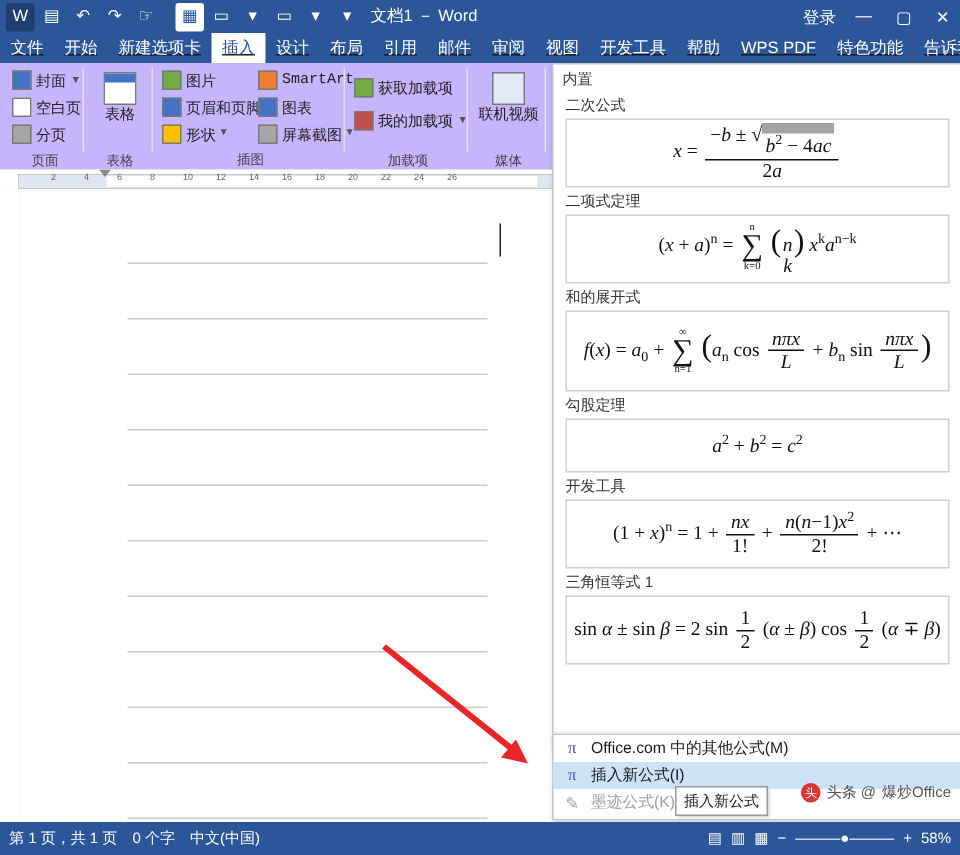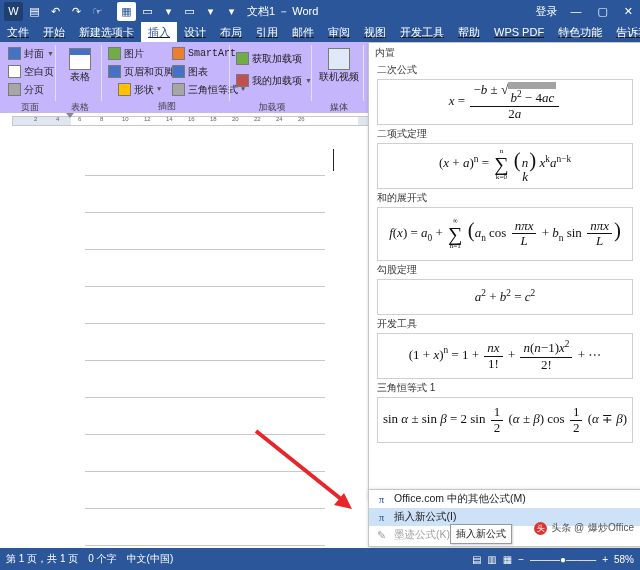--- a/index.html
+++ b/index.html
@@ -261,36 +261,36 @@
 
     <div class="rgroup" style="left:104px;width:126px;font-family:Liberation Mono, monospace;">
       <div class="smallitem" style="position:absolute;left:2px;top:3px;">
         <span class="ic ic-sq ic-green"></span>
         <span>图片</span>
       </div>
       <div class="smallitem" style="position:absolute;left:2px;top:21px;">
         <span class="ic ic-sq ic-blue"></span>
         <span>页眉和页脚</span>
       </div>
-      <div class="smallitem" style="position:absolute;left:12px;top:39px;">
+      <div class="smallitem" style="position:absolute;left:2px;top:39px;">
         <span class="ic ic-sq ic-yellow"></span>
         <span>形状</span>
         <span class="caret">▼</span>
       </div>
       <div class="smallitem" style="position:absolute;left:66px;top:3px;">
         <span class="ic ic-sq ic-orange"></span>
         <span>SmartArt</span>
       </div>
       <div class="smallitem" style="position:absolute;left:66px;top:21px;">
         <span class="ic ic-sq ic-blue"></span>
         <span>图表</span>
       </div>
       <div class="smallitem" style="position:absolute;left:66px;top:39px;">
         <span class="ic ic-sq ic-gray"></span>
-        <span>三角恒等式</span>
+        <span>屏幕截图</span>
         <span class="caret">▼</span>
       </div>
       <div class="gtitle">插图</div>
       <div class="sep"></div>
     </div>
 
     <div class="rgroup" style="left:232px;width:80px;">
       <div class="smallitem" style="position:absolute;left:2px;top:8px;">
         <span class="ic ic-sq ic-green"></span>
         <span>获取加载项</span>

